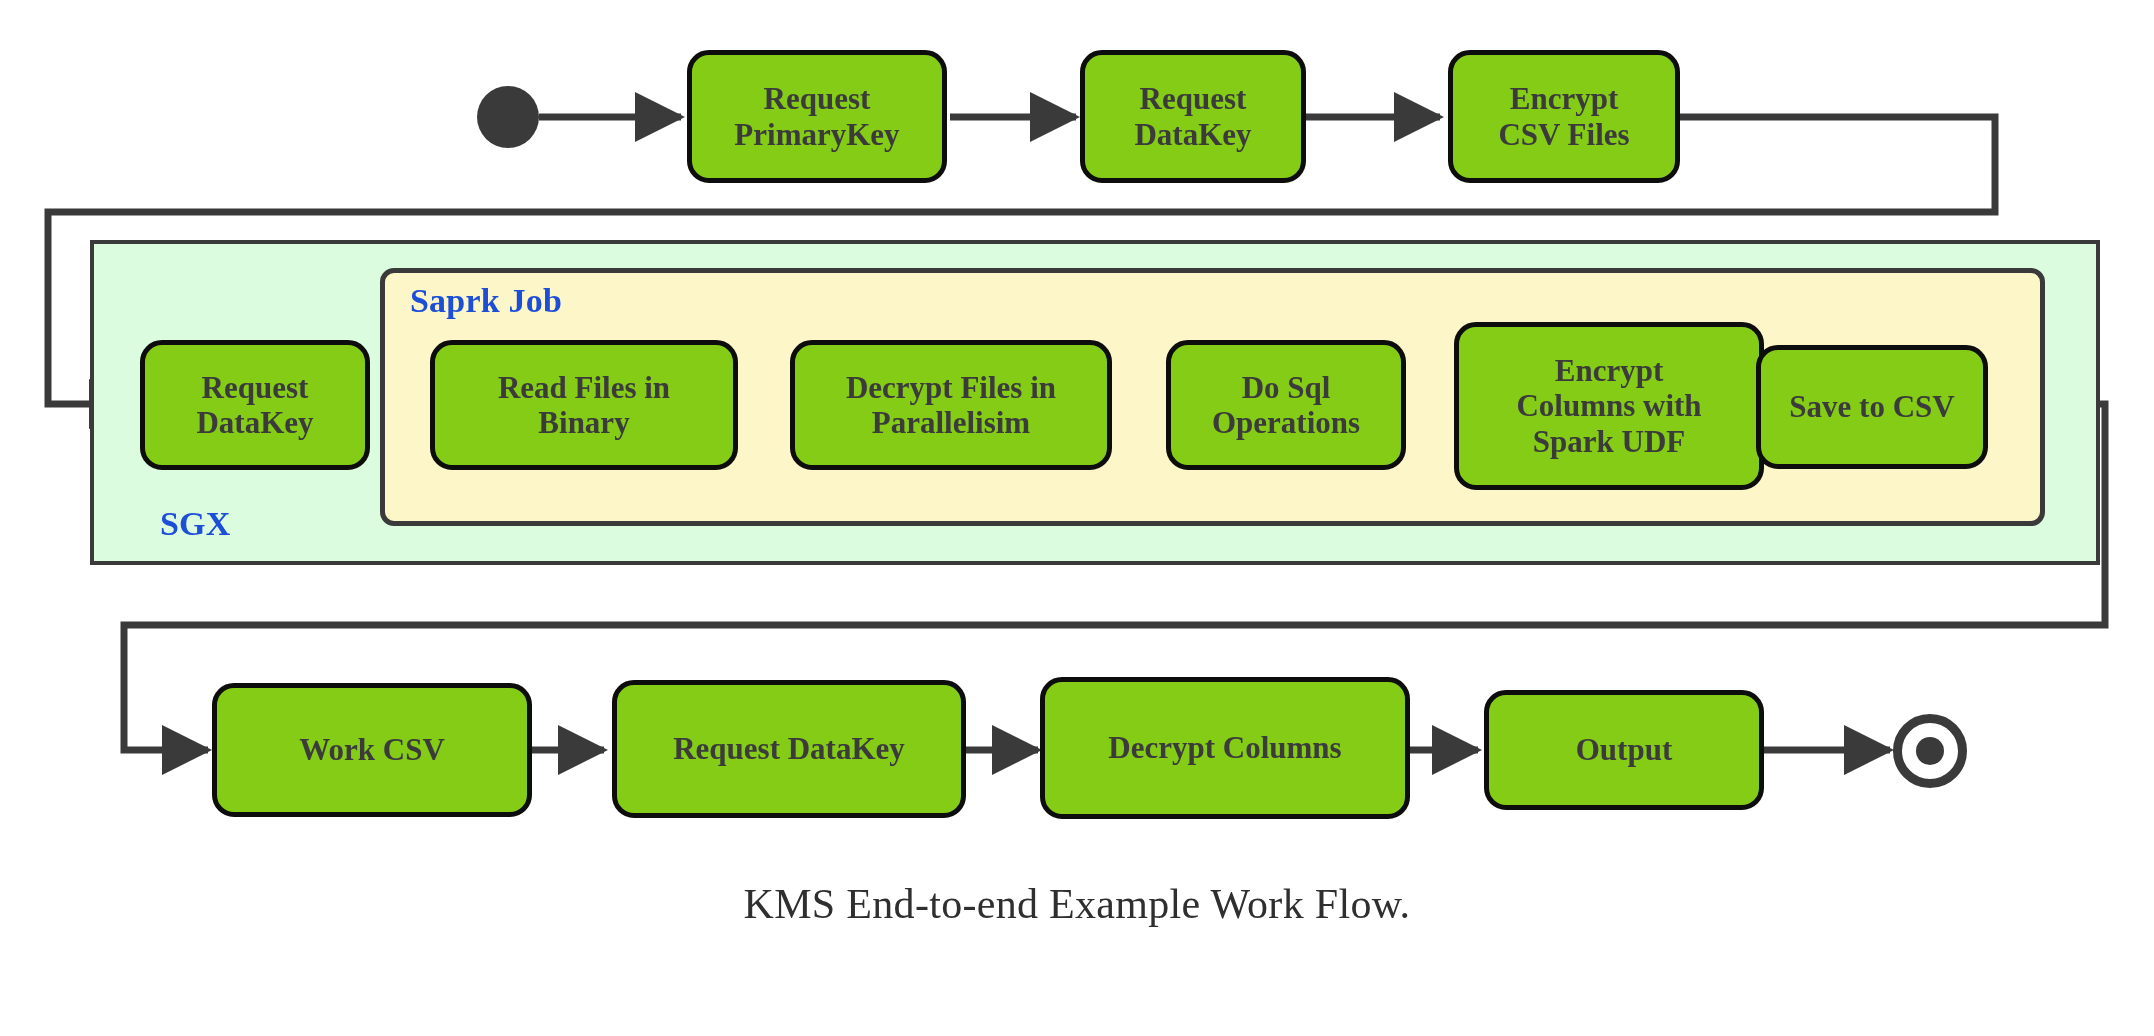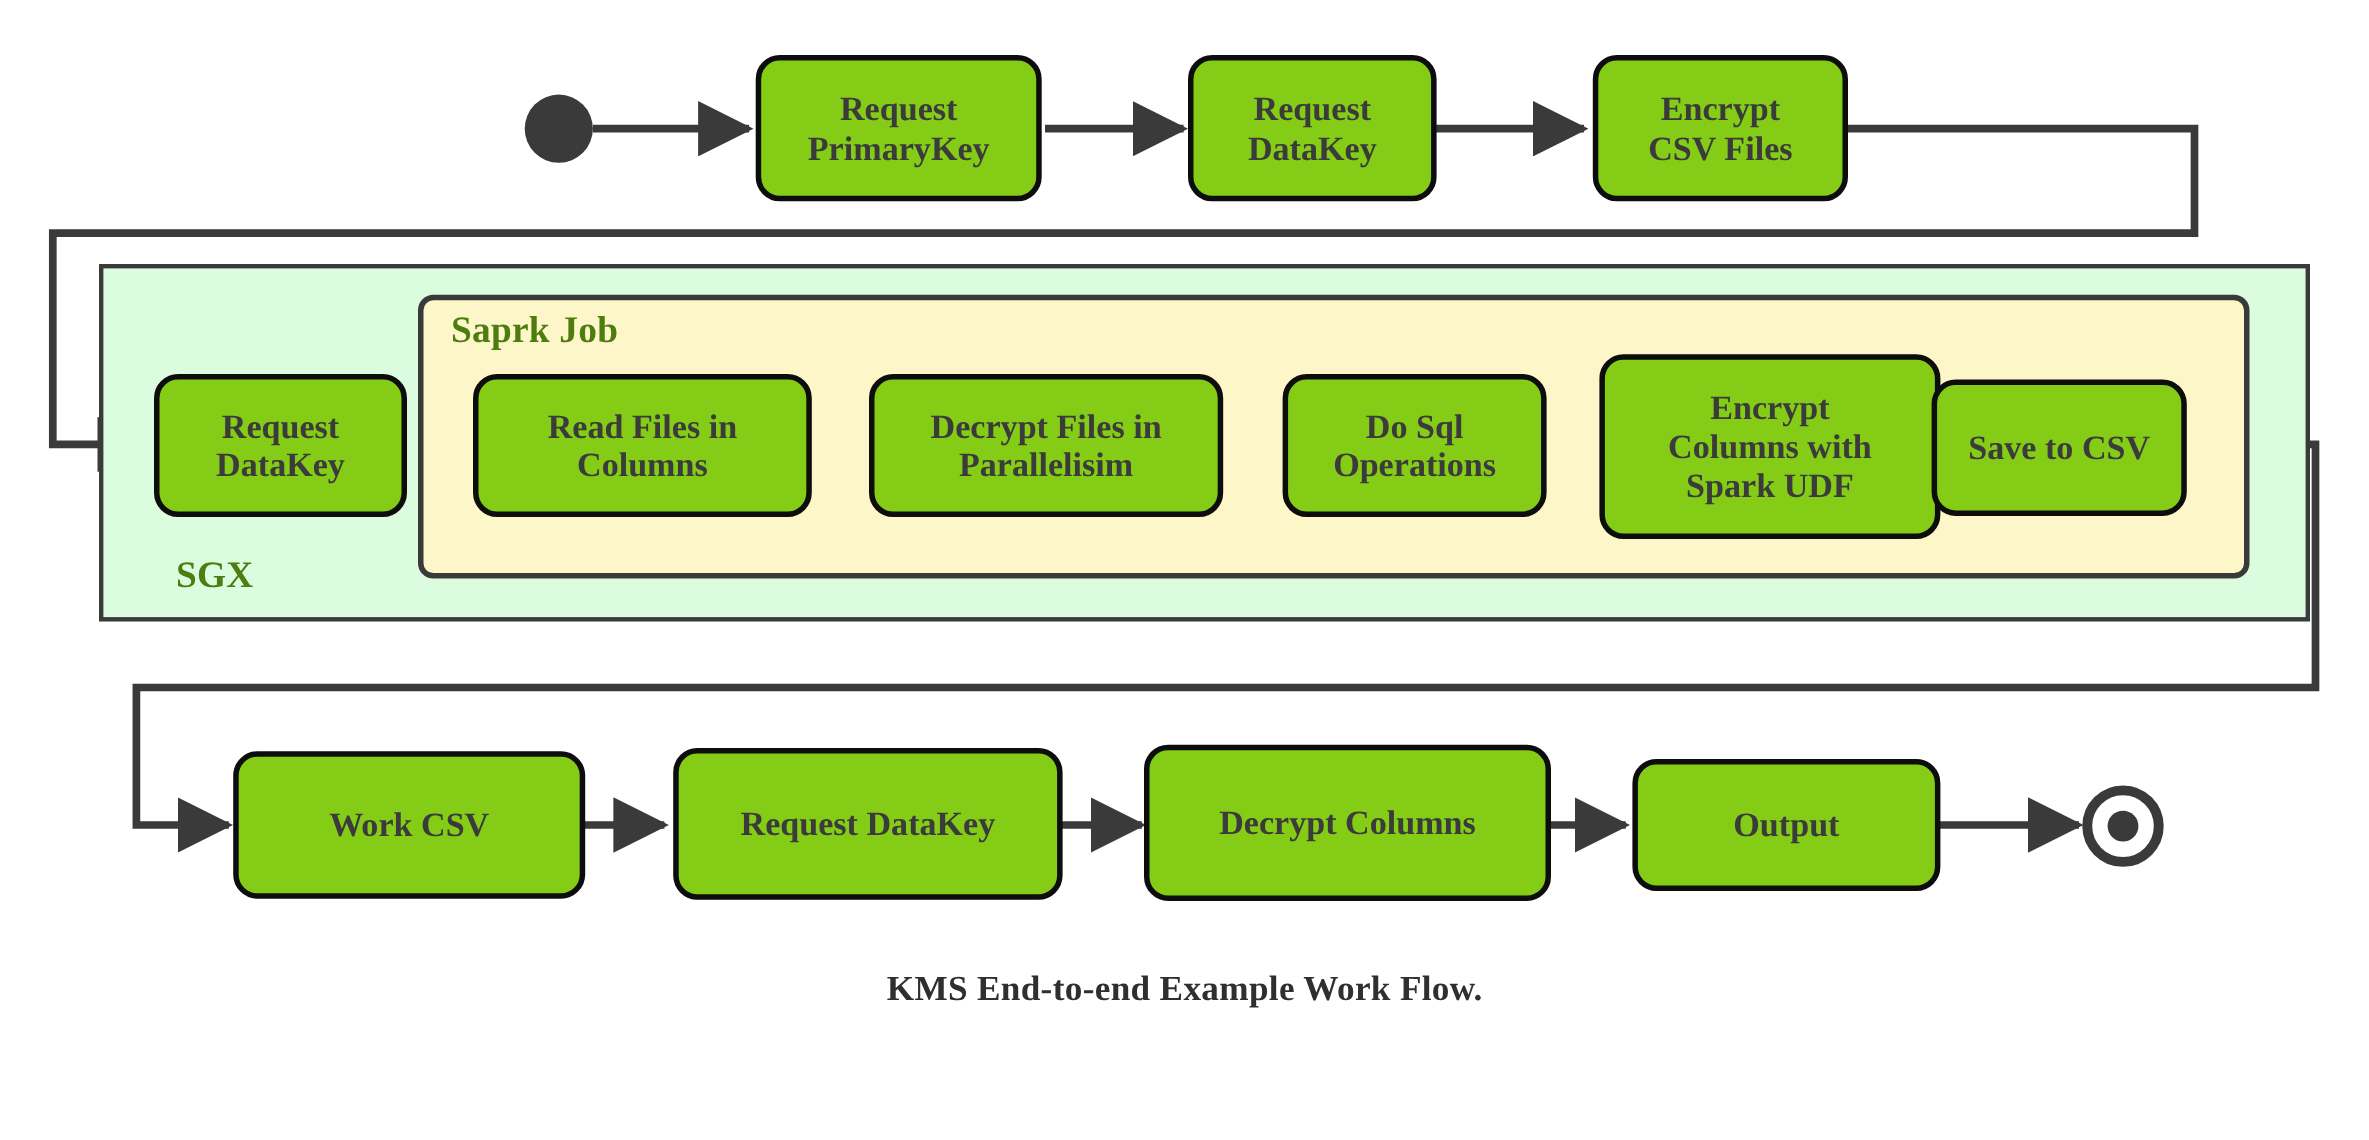--- a/index.html
+++ b/index.html
@@ -33,21 +33,21 @@
   }
   .spark-container {
     background: #fdf6c8;
     border-radius: 14px;
     border-width: 5px;
     border-color: #3a3a3a;
   }
   .container-label {
     position: absolute;
     font-weight: bold;
-    color: #4d7c0f;
+    color: #1d4ed8;
     font-size: 34px;
     letter-spacing: 0.2px;
     white-space: nowrap;
   }
   
   .node {
     position: absolute;
     box-sizing: border-box;
     background: #84cc16;
     border: 5px solid #0d0d0d;
@@ -85,22 +85,22 @@
     width: 50%;
     height: 50%;
     border-radius: 50%;
     background: #3a3a3a;
   }
   
   .caption {
     position: absolute;
     width: 2154px;
     text-align: center;
-    font-weight: bold;
-    font-size: 32px;
+    font-weight: normal;
+    font-size: 42px;
     color: #2f2f2f;
     letter-spacing: 0.3px;
   }
 </style>
 </head>
 <body>
 
 <div id="canvas">
 
   <svg id="edges" viewBox="0 0 2154 1036" width="2154" height="1036">
@@ -159,21 +159,21 @@
   <div class="node" style="left:1080px; top:50px; width:226px; height:133px;">Request
 DataKey</div>
 
   <div class="node" style="left:1448px; top:50px; width:232px; height:133px;">Encrypt
 CSV Files</div>
 
   <div class="node" style="left:140px; top:340px; width:230px; height:130px;">Request
 DataKey</div>
 
   <div class="node" style="left:430px; top:340px; width:308px; height:130px;">Read Files in
-Columns</div>
+Binary</div>
 
   <div class="node" style="left:790px; top:340px; width:322px; height:130px;">Decrypt Files in
 Parallelisim</div>
 
   <div class="node" style="left:1166px; top:340px; width:240px; height:130px;">Do Sql
 Operations</div>
 
   <div class="node" style="left:1454px; top:322px; width:310px; height:168px;">Encrypt
 Columns with
 Spark UDF</div>

